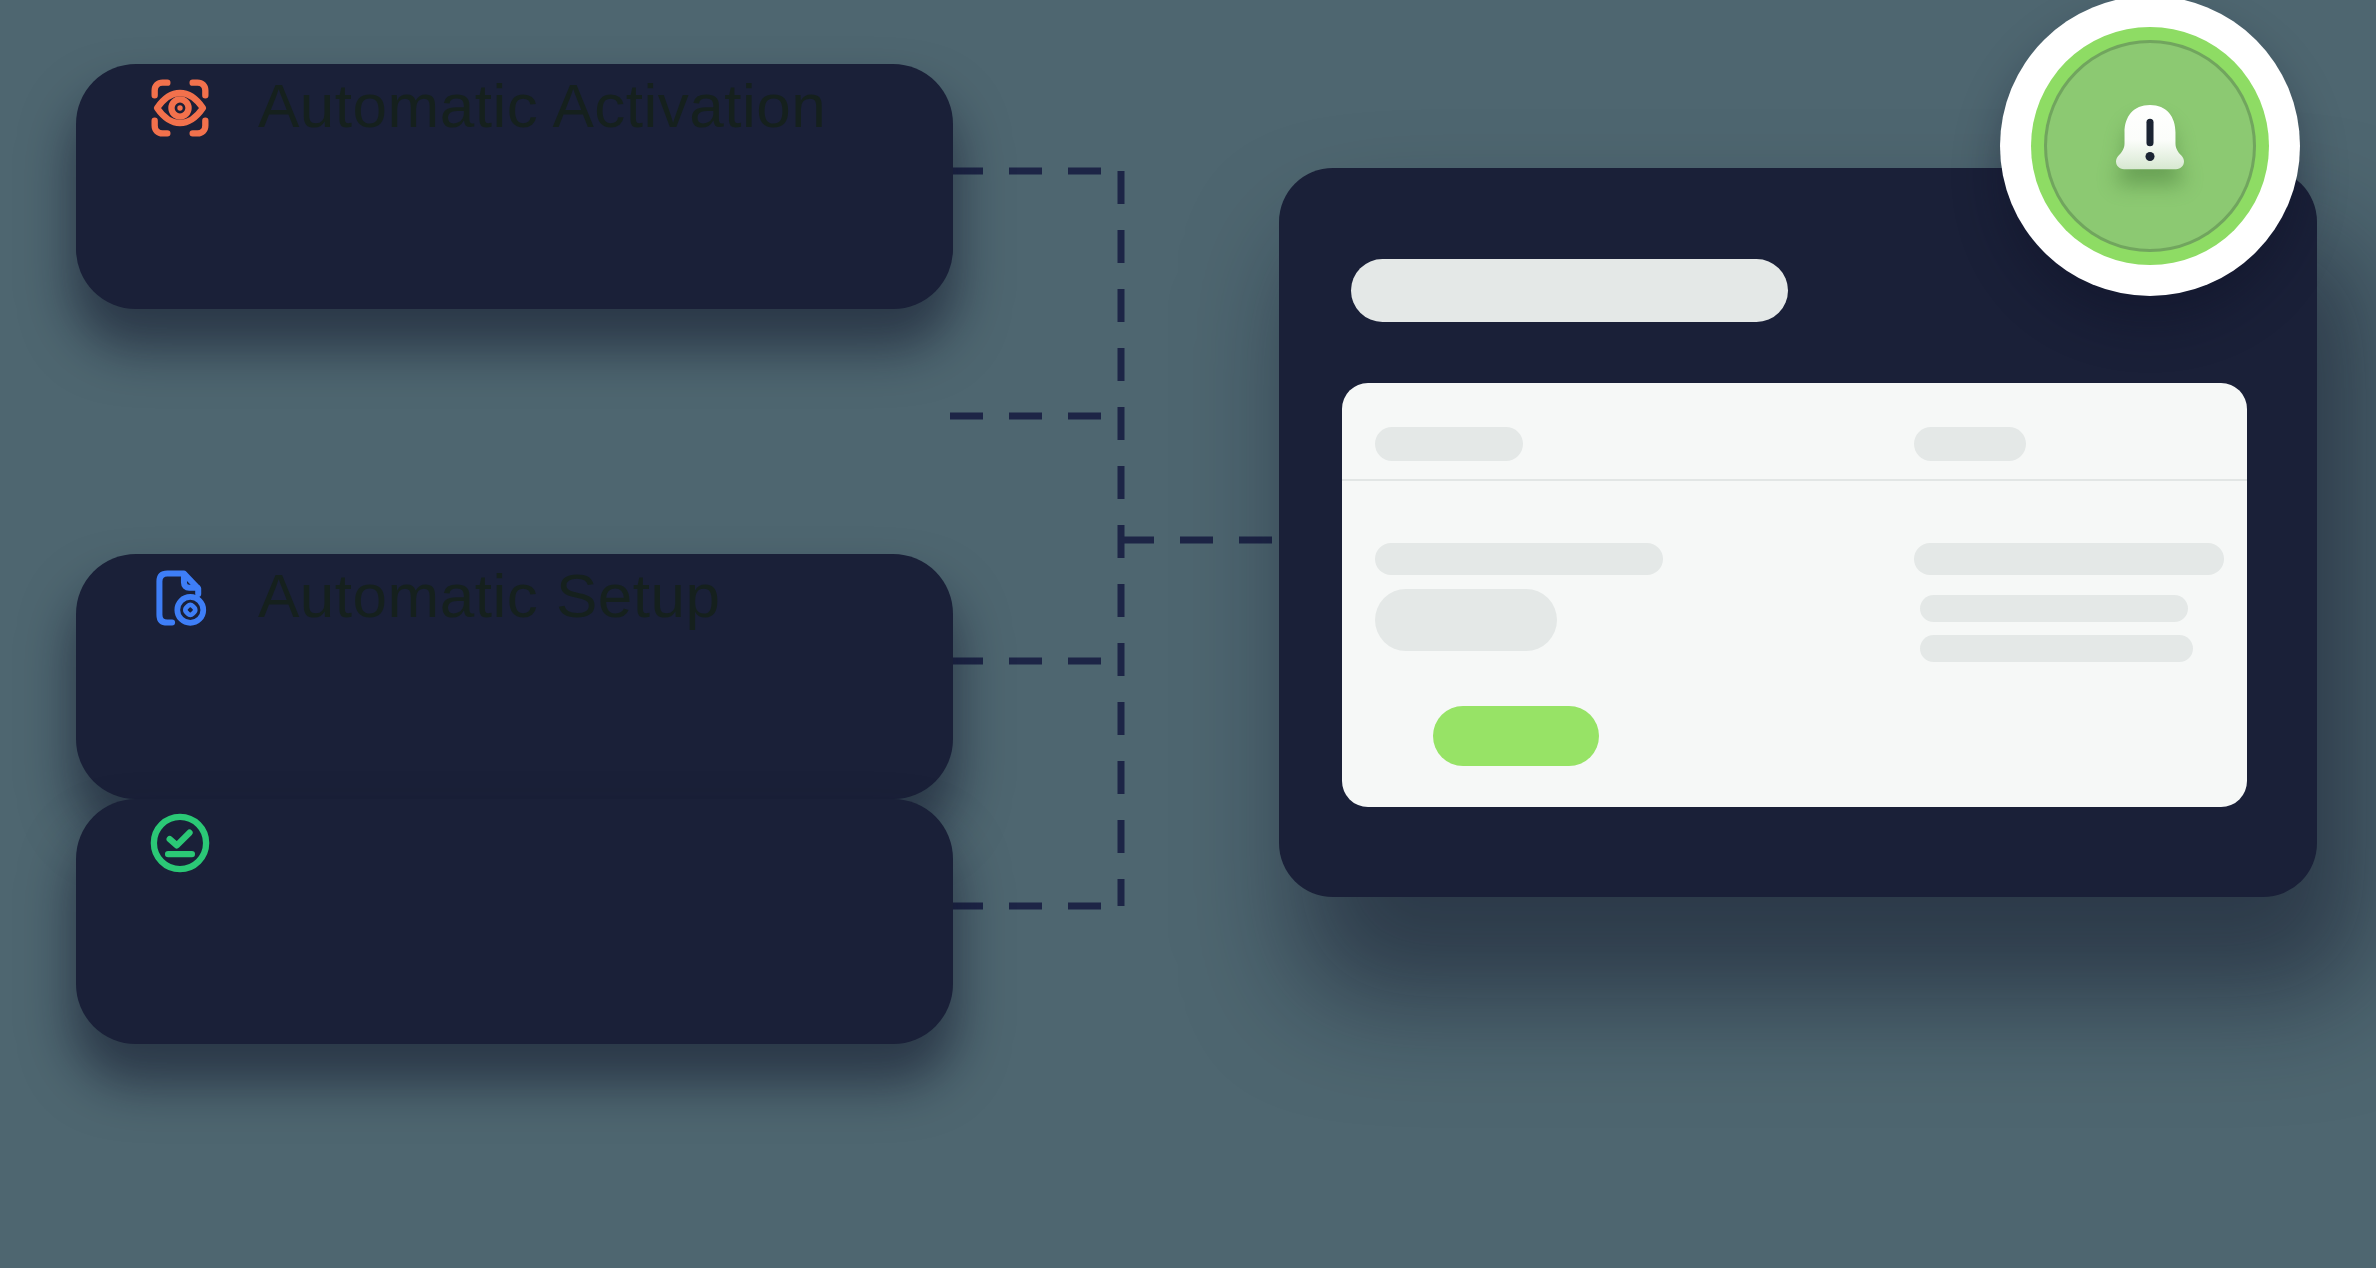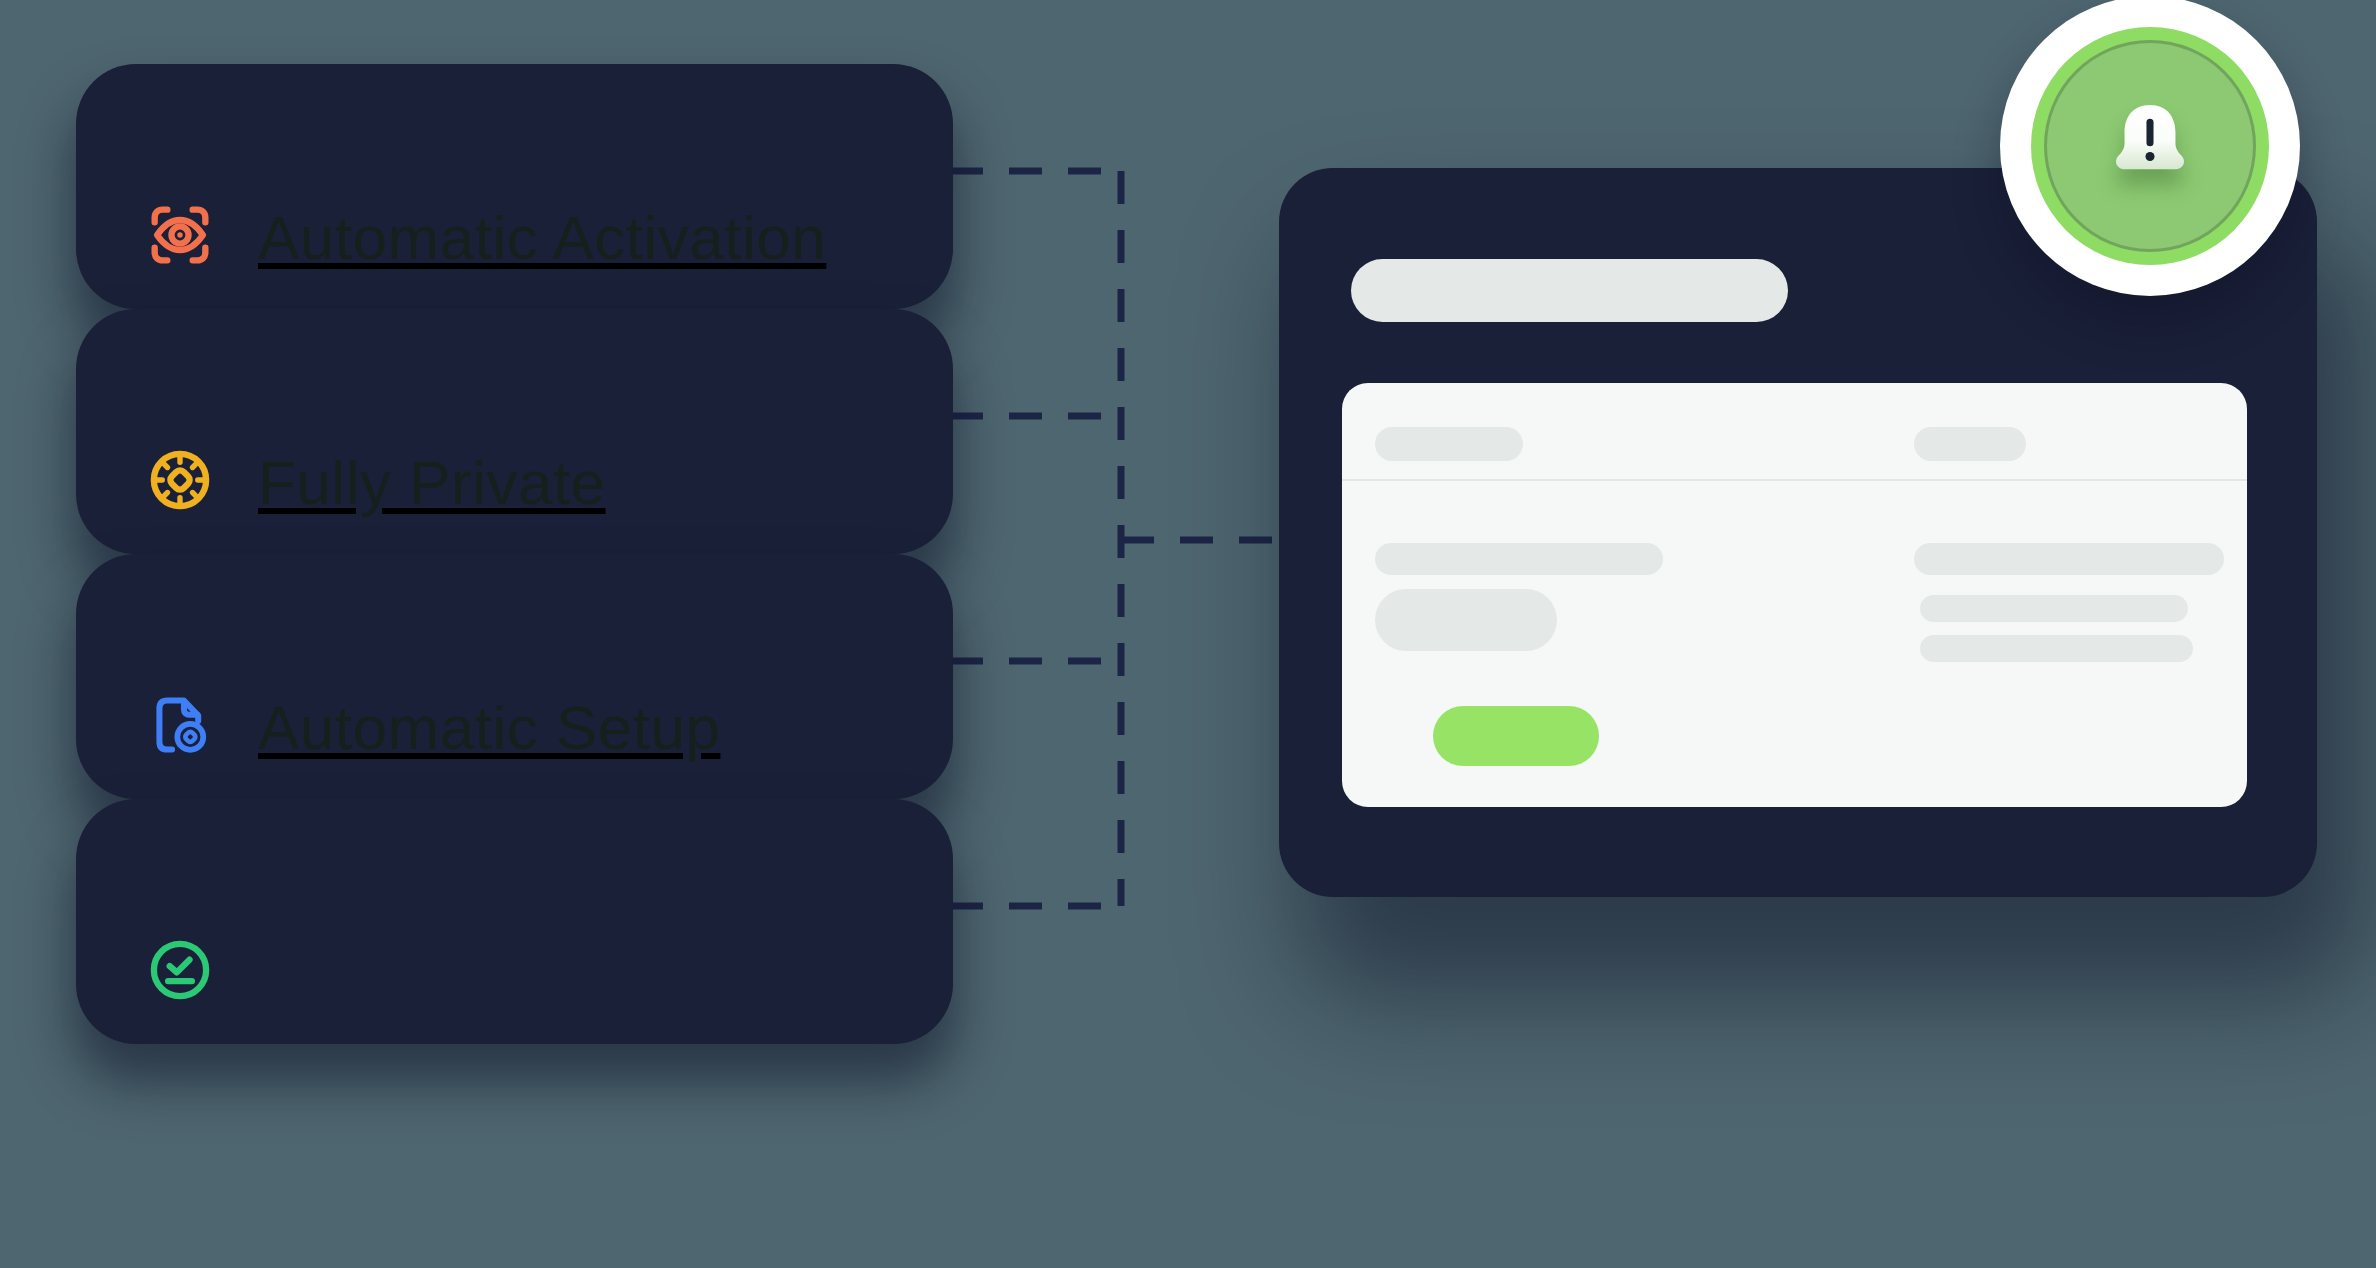--- a/index.html
+++ b/index.html
@@ -12,24 +12,23 @@
 
   
   .connectors{position:absolute;inset:0;z-index:1;}
 
   
   .feature-card{
     position:absolute;
     left:92px;width:858px;height:203px;
     background:#ffffff;
     border-radius:54px;
-    display:flex;align-items:flex-end;
+    display:flex;align-items:flex-start;
     padding-left:50px;box-sizing:border-box;
     z-index:2;
-    text-decoration:underline;
   }
   .feature-card::before{
     content:"";
     position:absolute;
     left:-16px;top:-6px;right:-3px;bottom:-36px;
     background:#1A2038;
     border-radius:60px;
     z-index:-1;
     box-shadow:0 36px 50px 4px rgba(12,16,36,0.52);
   }
@@ -136,39 +135,20 @@
         <path d="M16 40 H13 C10 40 8 38 8 35 V32"></path>
         <path d="M32 40 H35 C38 40 40 38 40 35 V32"></path>
         <path d="M9.5 24 C14 17.5 19 14.5 24 14.5 C29 14.5 34 17.5 38.5 24 C34 30.5 29 33.5 24 33.5 C19 33.5 14 30.5 9.5 24 Z"></path>
         <circle cx="24" cy="24" r="5.4"></circle>
         <circle cx="24" cy="24" r="1.7" fill="currentColor" stroke="none"></circle>
       </svg>
     </span>
     <span class="feature-label">Automatic Activation</span>
   </div>
 
-  <div class="feature-card" style="top:315px;">
-    <span class="feature-icon" style="color: rgb(240, 177, 33);">
-      <svg viewBox="0 0 48 48" fill="none" stroke="currentColor" stroke-width="4" stroke-linecap="round" stroke-linejoin="round">
-        <circle cx="24" cy="24" r="16.5"></circle>
-        <g stroke-width="3.4">
-          <line x1="24" y1="9" x2="24" y2="12.8"></line>
-          <line x1="24" y1="35.2" x2="24" y2="39"></line>
-          <line x1="9" y1="24" x2="12.8" y2="24"></line>
-          <line x1="35.2" y1="24" x2="39" y2="24"></line>
-          <line x1="13.4" y1="13.4" x2="16.1" y2="16.1"></line>
-          <line x1="34.6" y1="13.4" x2="31.9" y2="16.1"></line>
-          <line x1="13.4" y1="34.6" x2="16.1" y2="31.9"></line>
-          <line x1="34.6" y1="34.6" x2="31.9" y2="31.9"></line>
-        </g>
-        <rect x="18.7" y="18.7" width="10.6" height="10.6" rx="3.4" transform="rotate(45 24 24)"></rect>
-      </svg>
-    </span>
-    <span class="feature-label">Fully Private</span>
-  </div>
 
   <div class="feature-card" style="top:560px;">
     <span class="feature-icon" style="color: rgb(62, 126, 247);">
       <svg viewBox="0 0 48 48" fill="none" stroke="currentColor" stroke-width="3.8" stroke-linecap="round" stroke-linejoin="round">
         <path d="M35.5 21.5 V18 L26.5 8.5 H16 C12.7 8.5 11 10.2 11 13.5 V34.5 C11 37.8 12.7 39.5 16 39.5 H19"></path>
         <path d="M26.5 9 V14.2 C26.5 16.2 27.8 17.5 29.8 17.5 H35"></path>
         <circle cx="30.5" cy="31.5" r="8.2" stroke-width="3.6"></circle>
         <rect x="27.7" y="28.7" width="5.6" height="5.6" rx="2" transform="rotate(45 30.5 31.5)" stroke-width="3"></rect>
       </svg>
     </span>

